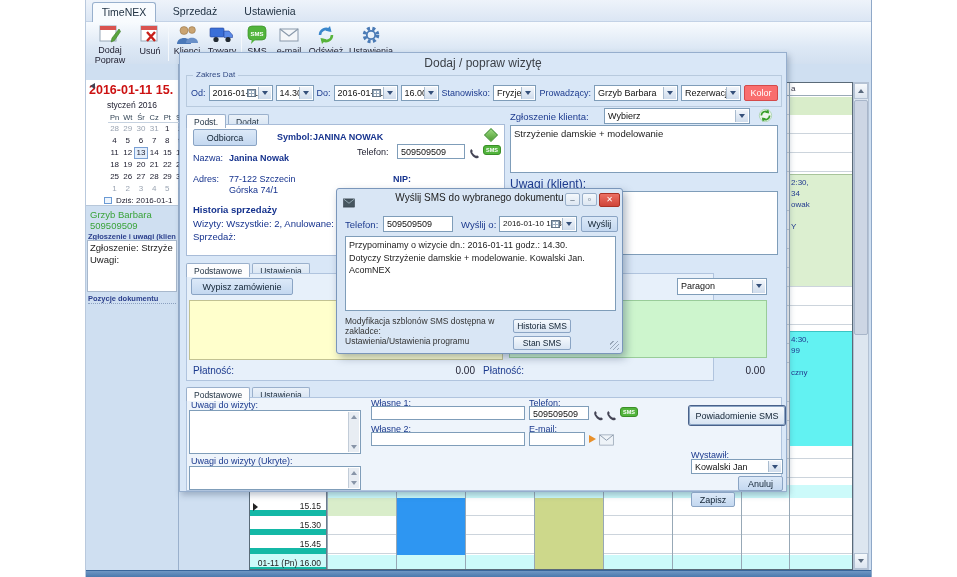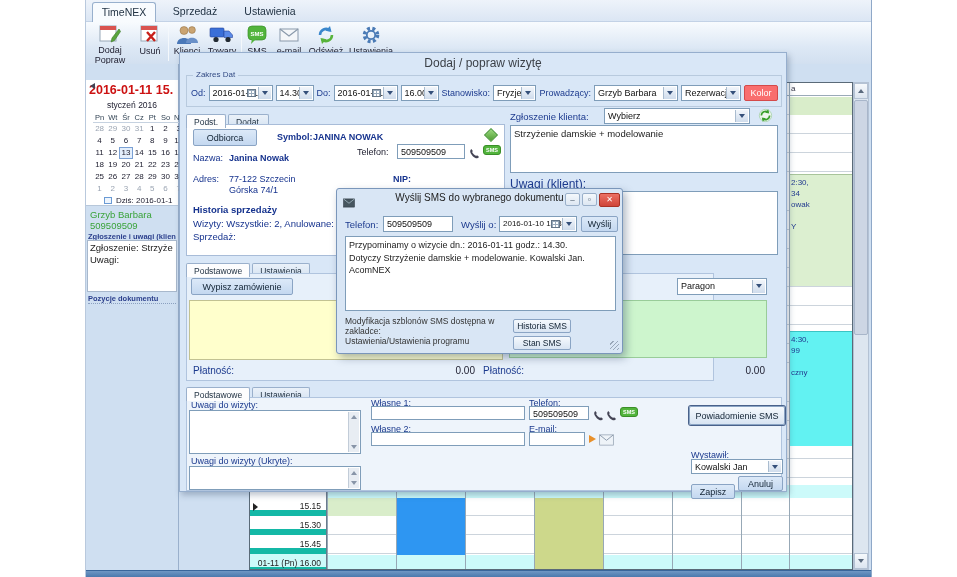--- a/index.html
+++ b/index.html
@@ -17,21 +17,21 @@
   .tsep{position:absolute;top:3px;width:1px;height:36px;background:#bccbdd;border-right:1px solid #f4f8fc;}
   .grouptab{position:absolute;left:0;top:64px;width:160px;height:16px;background:linear-gradient(#d8e4f2,#c6d7eb);border-bottom:1px solid #a9bdd6;font-size:9.5px;color:#33517e;line-height:15px;padding-left:10px;}
   .grouptab .exp{position:absolute;left:55px;top:3px;width:9px;height:9px;border:1px solid #8aa4c4;background:#eef3fa;font-size:7px;line-height:7px;color:#456;text-align:center;}
   .exp i{display:block;width:0;height:0;border-left:4px solid transparent;border-top:4px solid transparent;border-right:4px solid #567;transform:translate(2px,2px) rotate(45deg);}
   
   .sidebar{position:absolute;left:0;top:64px;width:93px;height:506px;background:#cfdff1;border-right:1px solid #9ab0cc;}
   .side-top{position:absolute;left:0;top:16px;width:92px;height:126px;background:#fff;border-bottom:1px solid #b7c7da;}
   .bigdate{position:absolute;left:3px;top:3px;font-size:12.5px;font-weight:bold;color:#c11;white-space:nowrap;}
   .calnav{position:absolute;left:0;top:20px;width:92px;height:12px;font-size:8.5px;color:#223;text-align:center;}
   .calprev{position:absolute;left:4px;top:3px;width:0;height:0;border-top:3.5px solid transparent;border-bottom:3.5px solid transparent;border-right:5px solid #445;}
-  .calhead,.cal-grid{position:absolute;left:7px;width:92px;display:grid;grid-template-columns:repeat(7,13.2px);overflow:hidden;}
+  .calhead,.cal-grid{position:absolute;left:1px;width:92px;display:grid;grid-template-columns:repeat(7,13.2px);overflow:hidden;padding-left:21px;}
   .calhead{top:33px;font-size:7.5px;color:#345;}
   .calhead span{text-align:center;border-bottom:1px solid #c6d2e0;}
   .cal-grid{top:43px;}
   .cal-day{height:12px;font-size:8px;line-height:12px;text-align:center;color:#223;}
   .cal-day.dim{color:#9aa4b2;}
   .cal-day.sel{border:1px solid #7aa0d4;background:#e4effc;line-height:10px;}
   .todayrow{position:absolute;left:0;top:116px;width:92px;font-size:8px;color:#223;}
   .todaybox{position:absolute;left:18px;top:1px;width:8px;height:7px;border:1px solid #6a9ad4;background:#eef5fd;}
   .todaylab{position:absolute;left:30px;top:0;white-space:nowrap;}
   .sd-name{position:absolute;left:4px;top:145px;font-size:9.5px;color:#3aa33a;}
@@ -498,21 +498,21 @@
             </span>
           </div>
       <div class="wbtn defbtn" style="left:502px;top:8px;width:96px;height:19px;line-height:18px;">Powiadomienie SMS</div>
       <span class="wlab" style="position:absolute;left:504px;top:52px;">Wystawił:</span>
       <span class="combo" style="left:504px;top:61px;width:92px;height:15px;">
             <span class="tx">Kowalski Jan</span>
             <span class="cbtn">
               <i></i>
             </span>
           </span>
-      <div class="wbtn" style="left:504px;top:86px;width:44px;height:15px;line-height:14px;background:linear-gradient(#dce9f8,#c4d8f0);">Zapisz</div>
+      <div class="wbtn" style="left:504px;top:94px;width:44px;height:15px;line-height:14px;background:linear-gradient(#dce9f8,#c4d8f0);">Zapisz</div>
       <div class="wbtn" style="left:551px;top:78px;width:45px;height:15px;line-height:14px;background:linear-gradient(#dce9f8,#c4d8f0);">Anuluj</div>
     </div>
   </div>
 
   <div class="smsdlg">
     <span style="position:absolute;left:6px;top:5px;"><svg width="12" height="10" viewBox="0 0 22 17">
             <rect x="1" y="1" width="20" height="15" fill="#46555f" stroke="#2a3640"></rect>
             <path d="M1,1 L11,9 L21,1" fill="none" stroke="#9fb2bc" stroke-width="1.6"></path>
           </svg></span>
     <div class="dtitle">Wyślij SMS do wybranego dokumentu</div>

